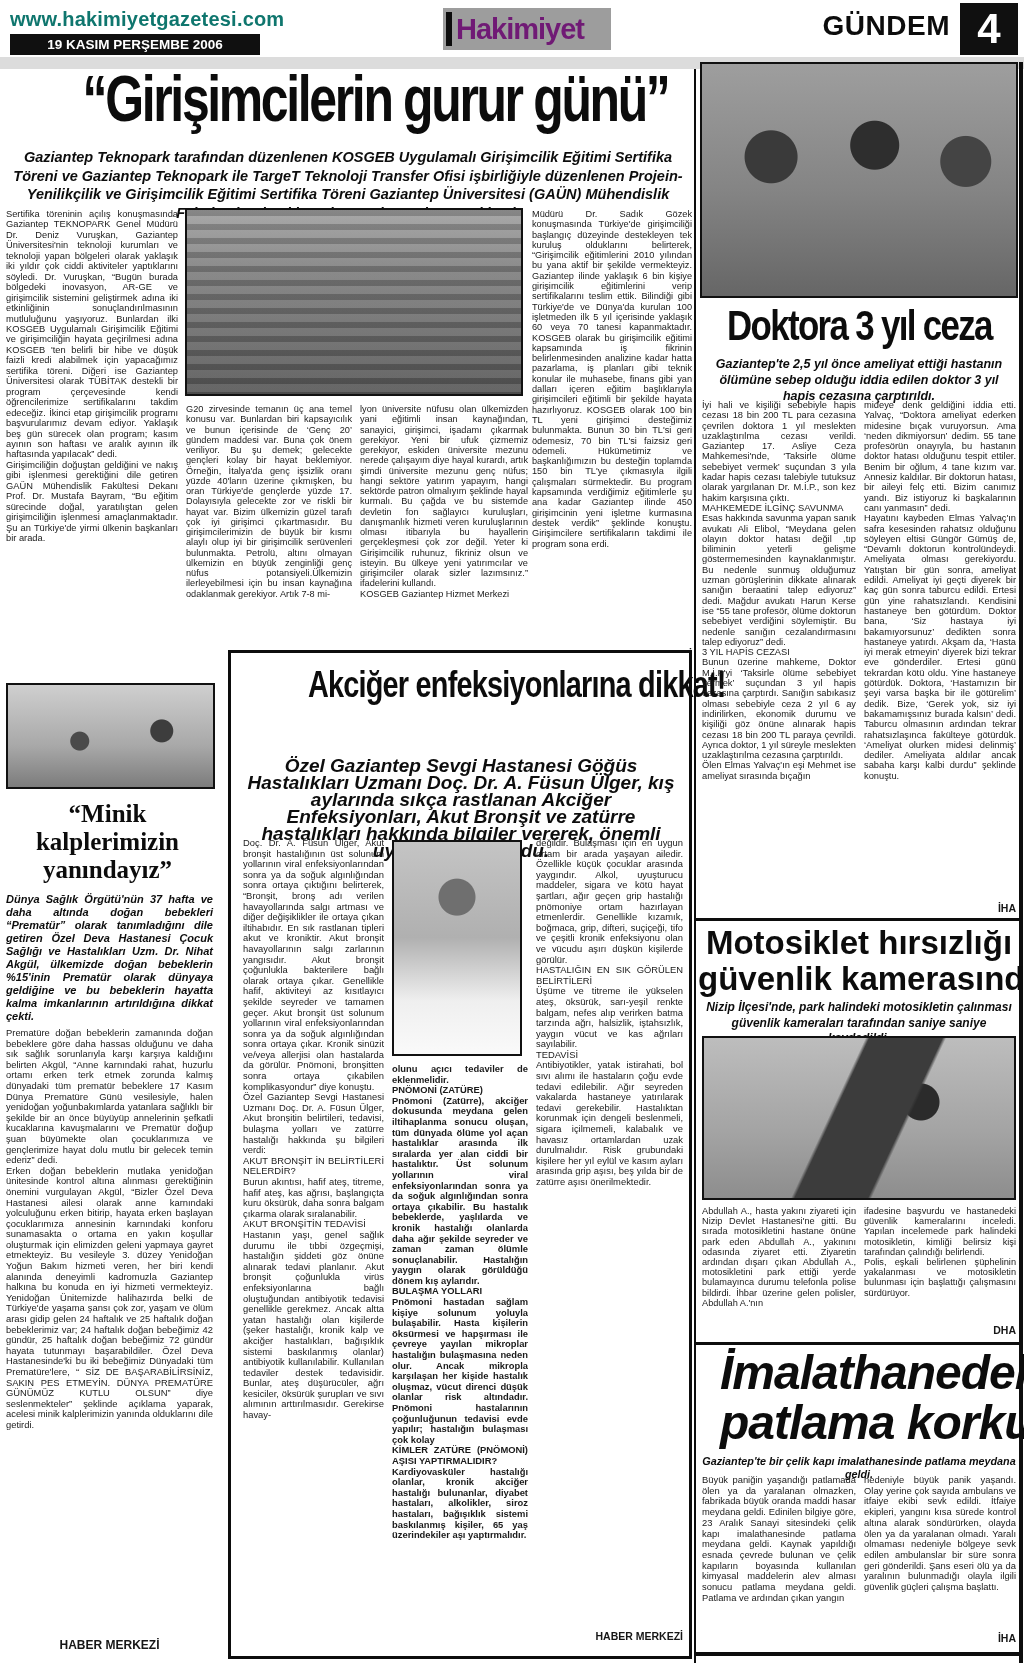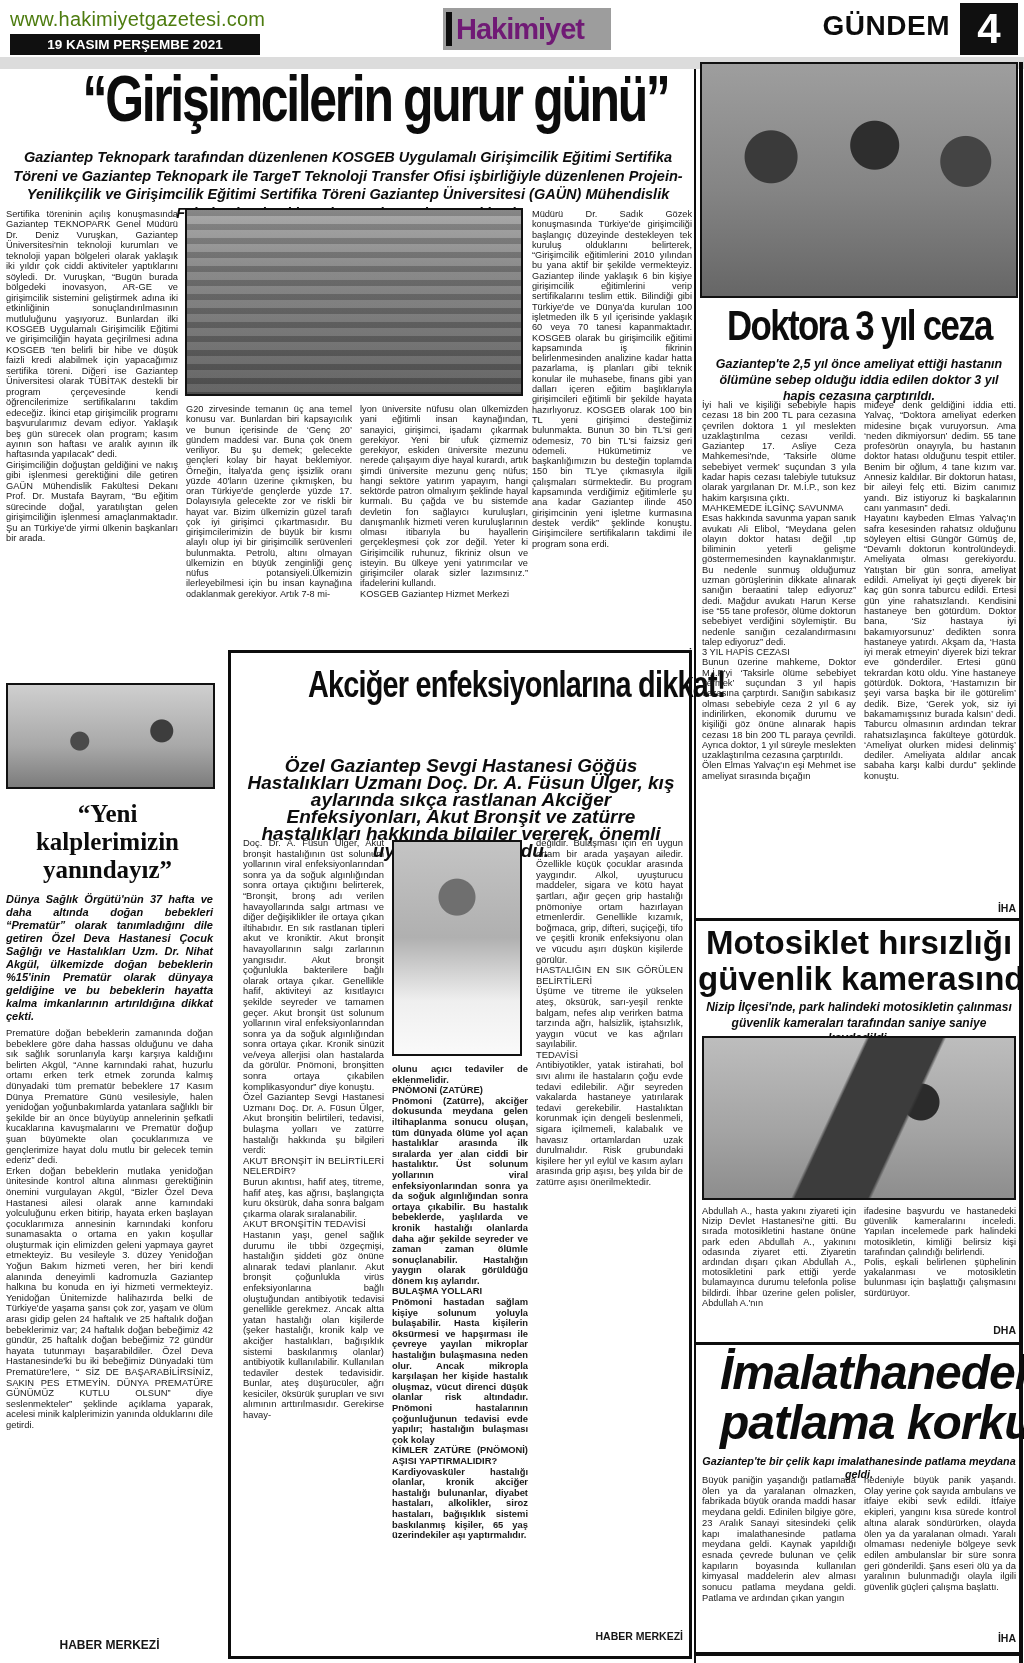--- a/index.html
+++ b/index.html
@@ -16,23 +16,23 @@
   .rule-v{background:#0d0d0d;}
   .boxart{border:3px solid #0d0d0d;box-sizing:border-box;background:#fff;}
   .kicker-box{background:#101010;color:#fff;font-weight:bold;text-align:center;}
 </style>
 </head>
 <body>
 
 <div id="page">
 
   <div class="abs" style="left:0;top:0;width:1024px;height:57px;background:#fff;">
-    <div class="abs" style="left:10px;top:8px;font-size:20px;font-weight:400;letter-spacing:0.2px;color:#4d7c0f;">www.hakimiyetgazetesi.com</div>
+    <div class="abs" style="left:10px;top:8px;font-size:20px;font-weight:700;letter-spacing:0.2px;color:#0f766e;">www.hakimiyetgazetesi.com</div>
     <div class="abs kicker-box" style="left:10px;top:34px;width:250px;height:21px;font-size:13.5px;line-height:21px;">
-      <span>19 KASIM PERŞEMBE 2021</span>
+      <span>19 KASIM PERŞEMBE 2006</span>
     </div>
     <div class="abs" style="left:443px;top:8px;width:168px;height:42px;background:#9d9d9d;display:flex;align-items:center;">
       <span style="display:inline-block;width:6px;height:34px;background:#0d0d0d;margin-left:3px;"></span>
       <span style="color:#701a75;font-weight:bold;font-size:29px;margin-left:4px;letter-spacing:-1px;">Hakimiyet</span>
     </div>
     <div class="abs" style="left:790px;top:10px;width:160px;text-align:right;font-size:28px;font-weight:900;letter-spacing:0.5px;color:#0c0c0c;">GÜNDEM</div>
     <div class="abs kicker-box" style="left:960px;top:3px;width:58px;height:52px;">
       <span style="font-size:42px;line-height:52px;font-weight:900;">4</span>
     </div>
   </div>
@@ -59,21 +59,21 @@
 KOSGEB Gaziantep Hizmet Merkezi</div>
   <div class="abs body-col" style="left:532px;top:209px;width:160px;height:438px;font-size:9.2px;line-height:10.3px;">Müdürü Dr. Sadık Gözek konuşmasında Türkiye'de girişimciliği başlangıç düzeyinde destekleyen tek kuruluş olduklarını belirterek, “Girişimcilik eğitimlerini 2010 yılından bu yana aktif bir şekilde vermekteyiz. Gaziantep ilinde yaklaşık 6 bin kişiye girişimcilik eğitimlerini verip sertifikalarını teslim ettik. Bilindiği gibi Türkiye'de ve Dünya'da kurulan 100 işletmeden ilk 5 yıl içerisinde yaklaşık 60 veya 70 tanesi kapanmaktadır. KOSGEB olarak bu girişimcilik eğitimi kapsamında iş fikrinin belirlenmesinden analizine kadar hatta pazarlama, iş planları gibi teknik konular ile muhasebe, finans gibi yan dalları içeren eğitim başlıklarıyla girişimcileri eğitimli bir şekilde hayata hazırlıyoruz. KOSGEB olarak 100 bin TL yeni girişimci desteğimiz bulunmakta. Bunun 30 bin TL'si geri ödemesiz, 70 bin TL'si faizsiz geri ödemeli. Hükümetimiz ve başkanlığımızın bu desteğin toplamda 150 bin TL'ye çıkmasıyla ilgili çalışmaları sürmektedir. Bu program kapsamında verdiğimiz eğitimlerle şu ana kadar Gaziantep ilinde 450 girişimcinin yeni işletme kurmasına destek verdik” şeklinde konuştu. Girişimcilere sertifikaların takdimi ile program sona erdi.</div>
   <div class="abs byline" style="left:532px;top:648px;width:160px;text-align:right;">HABER MERKEZİ</div>
 
   <div class="abs photo" style="left:6px;top:683px;width:209px;height:106px;
               background:
                 radial-gradient(circle at 35% 55%, #4a4a4a 0 9px, transparent 10px),
                 radial-gradient(circle at 75% 45%, #3d3d3d 0 11px, transparent 12px),
                 linear-gradient(180deg,#cfcfcf 0%,#a8a8a8 60%,#7c7c7c 100%);"></div>
   <div class="abs" style="left:0;top:800px;width:215px;text-align:center;font-family:'Liberation Serif',serif;font-weight:bold;font-size:25px;line-height:28px;color:#0c0c0c;">
-    <div>“Yeni</div>
+    <div>“Minik</div>
     <div>kalplerimizin</div>
     <div>yanındayız”</div>
   </div>
   <div class="abs sub-it" style="left:6px;top:893px;width:207px;font-size:11px;line-height:13px;text-align:justify;">Dünya Sağlık Örgütü'nün 37 hafta ve daha altında doğan bebekleri “Prematür” olarak tanımladığını dile getiren Özel Deva Hastanesi Çocuk Sağlığı ve Hastalıkları Uzm. Dr. Nihat Akgül, ülkemizde doğan bebeklerin %15'inin Prematür olarak dünyaya geldiğine ve bu bebeklerin hayatta kalma imkanlarının artırıldığına dikkat çekti.</div>
   <div class="abs body-col" style="left:6px;top:1028px;width:207px;height:604px;">Prematüre doğan bebeklerin zamanında doğan bebeklere göre daha hassas olduğunu ve daha sık sağlık sorunlarıyla karşı karşıya kaldığını belirten Akgül, “Anne karnındaki rahat, huzurlu ortamı erken terk etmek zorunda kalmış dünyadaki tüm prematür bebeklere 17 Kasım Dünya Prematüre Günü vesilesiyle, halen yenidoğan yoğunbakımlarda yatanlara sağlıklı bir şekilde bir an önce büyüyüp annelerinin şefkatli kucaklarına kavuşmalarını ve Prematür doğup şuan büyümekte olan çocuklarımıza ve gençlerimize hayat dolu mutlu bir gelecek temin ederiz” dedi.
 Erken doğan bebeklerin mutlaka yenidoğan ünitesinde kontrol altına alınması gerektiğinin önemini vurgulayan Akgül, “Bizler Özel Deva Hastanesi ailesi olarak anne karnındaki yolculuğunu erken bitirip, hayata erken başlayan çocuklarımıza annesinin karnındaki konforu sunamasakta o ortama en yakın koşullar oluşturmak için elimizden geleni yapmaya gayret etmekteyiz. Bu vesileyle 3. düzey Yenidoğan Yoğun Bakım hizmeti veren, her biri kendi alanında deneyimli kadromuzla Gaziantep halkına bu konuda en iyi hizmeti vermekteyiz. Yenidoğan Ünitemizde halihazırda belki de Türkiye'de yaşama şansı çok zor, yaşam ve ölüm arası gidip gelen 24 haftalık ve 25 haftalık doğan bebeklerimiz var; 24 haftalık doğan bebeğimiz 42 gündür, 25 haftalık doğan bebeğimiz 72 gündür hayata tutunmayı başarabildiler. Özel Deva Hastanesinde'ki bu iki bebeğimiz Dünyadaki tüm Prematüre'lere, “ SİZ DE BAŞARABİLİRSİNİZ, SAKIN PES ETMEYİN. DÜNYA PREMATÜRE GÜNÜMÜZ KUTLU OLSUN” diye seslenmekteler” şeklinde açıklama yaparak, acelesi minik kalplerimizin yanında olduklarını dile getirdi.</div>
   <div class="abs byline" style="left:6px;top:1638px;width:207px;text-align:center;font-size:12px;">HABER MERKEZİ</div>
 
   <div class="abs boxart" style="left:228px;top:650px;width:464px;height:1009px;"></div>
   <div class="abs hl" style="left:232px;top:664px;width:456px;font-size:37px;margin-left:17px;">

